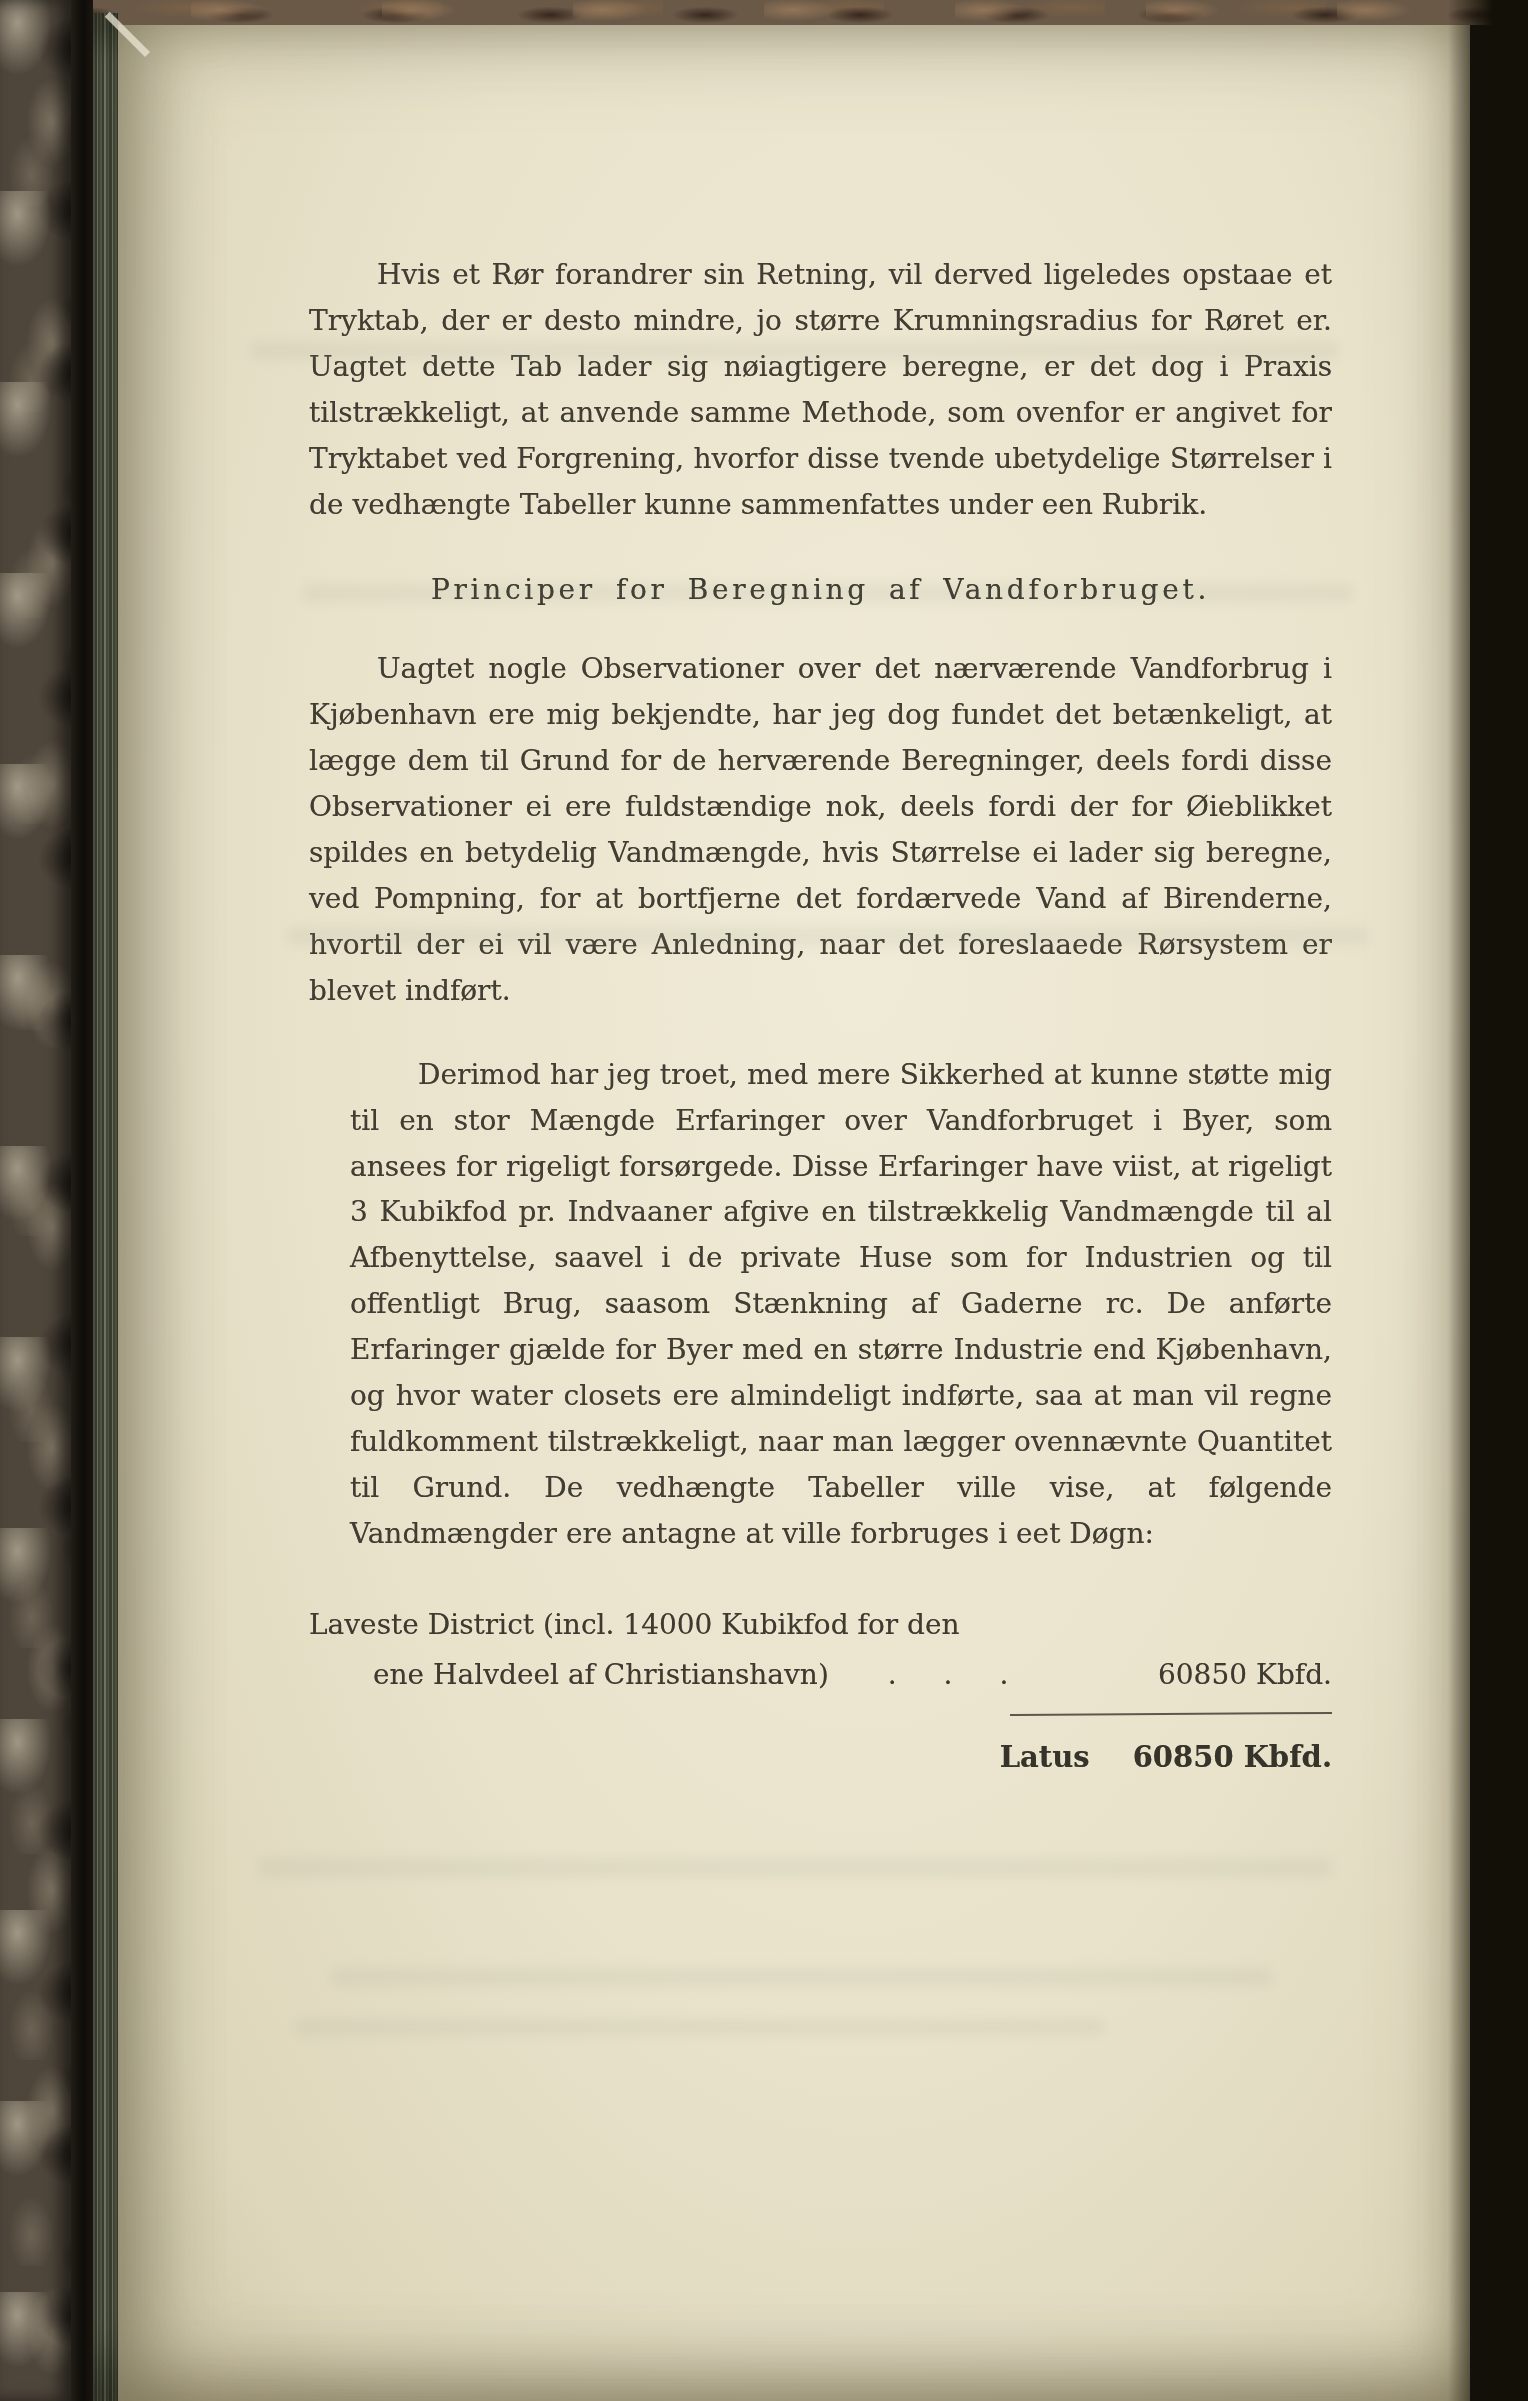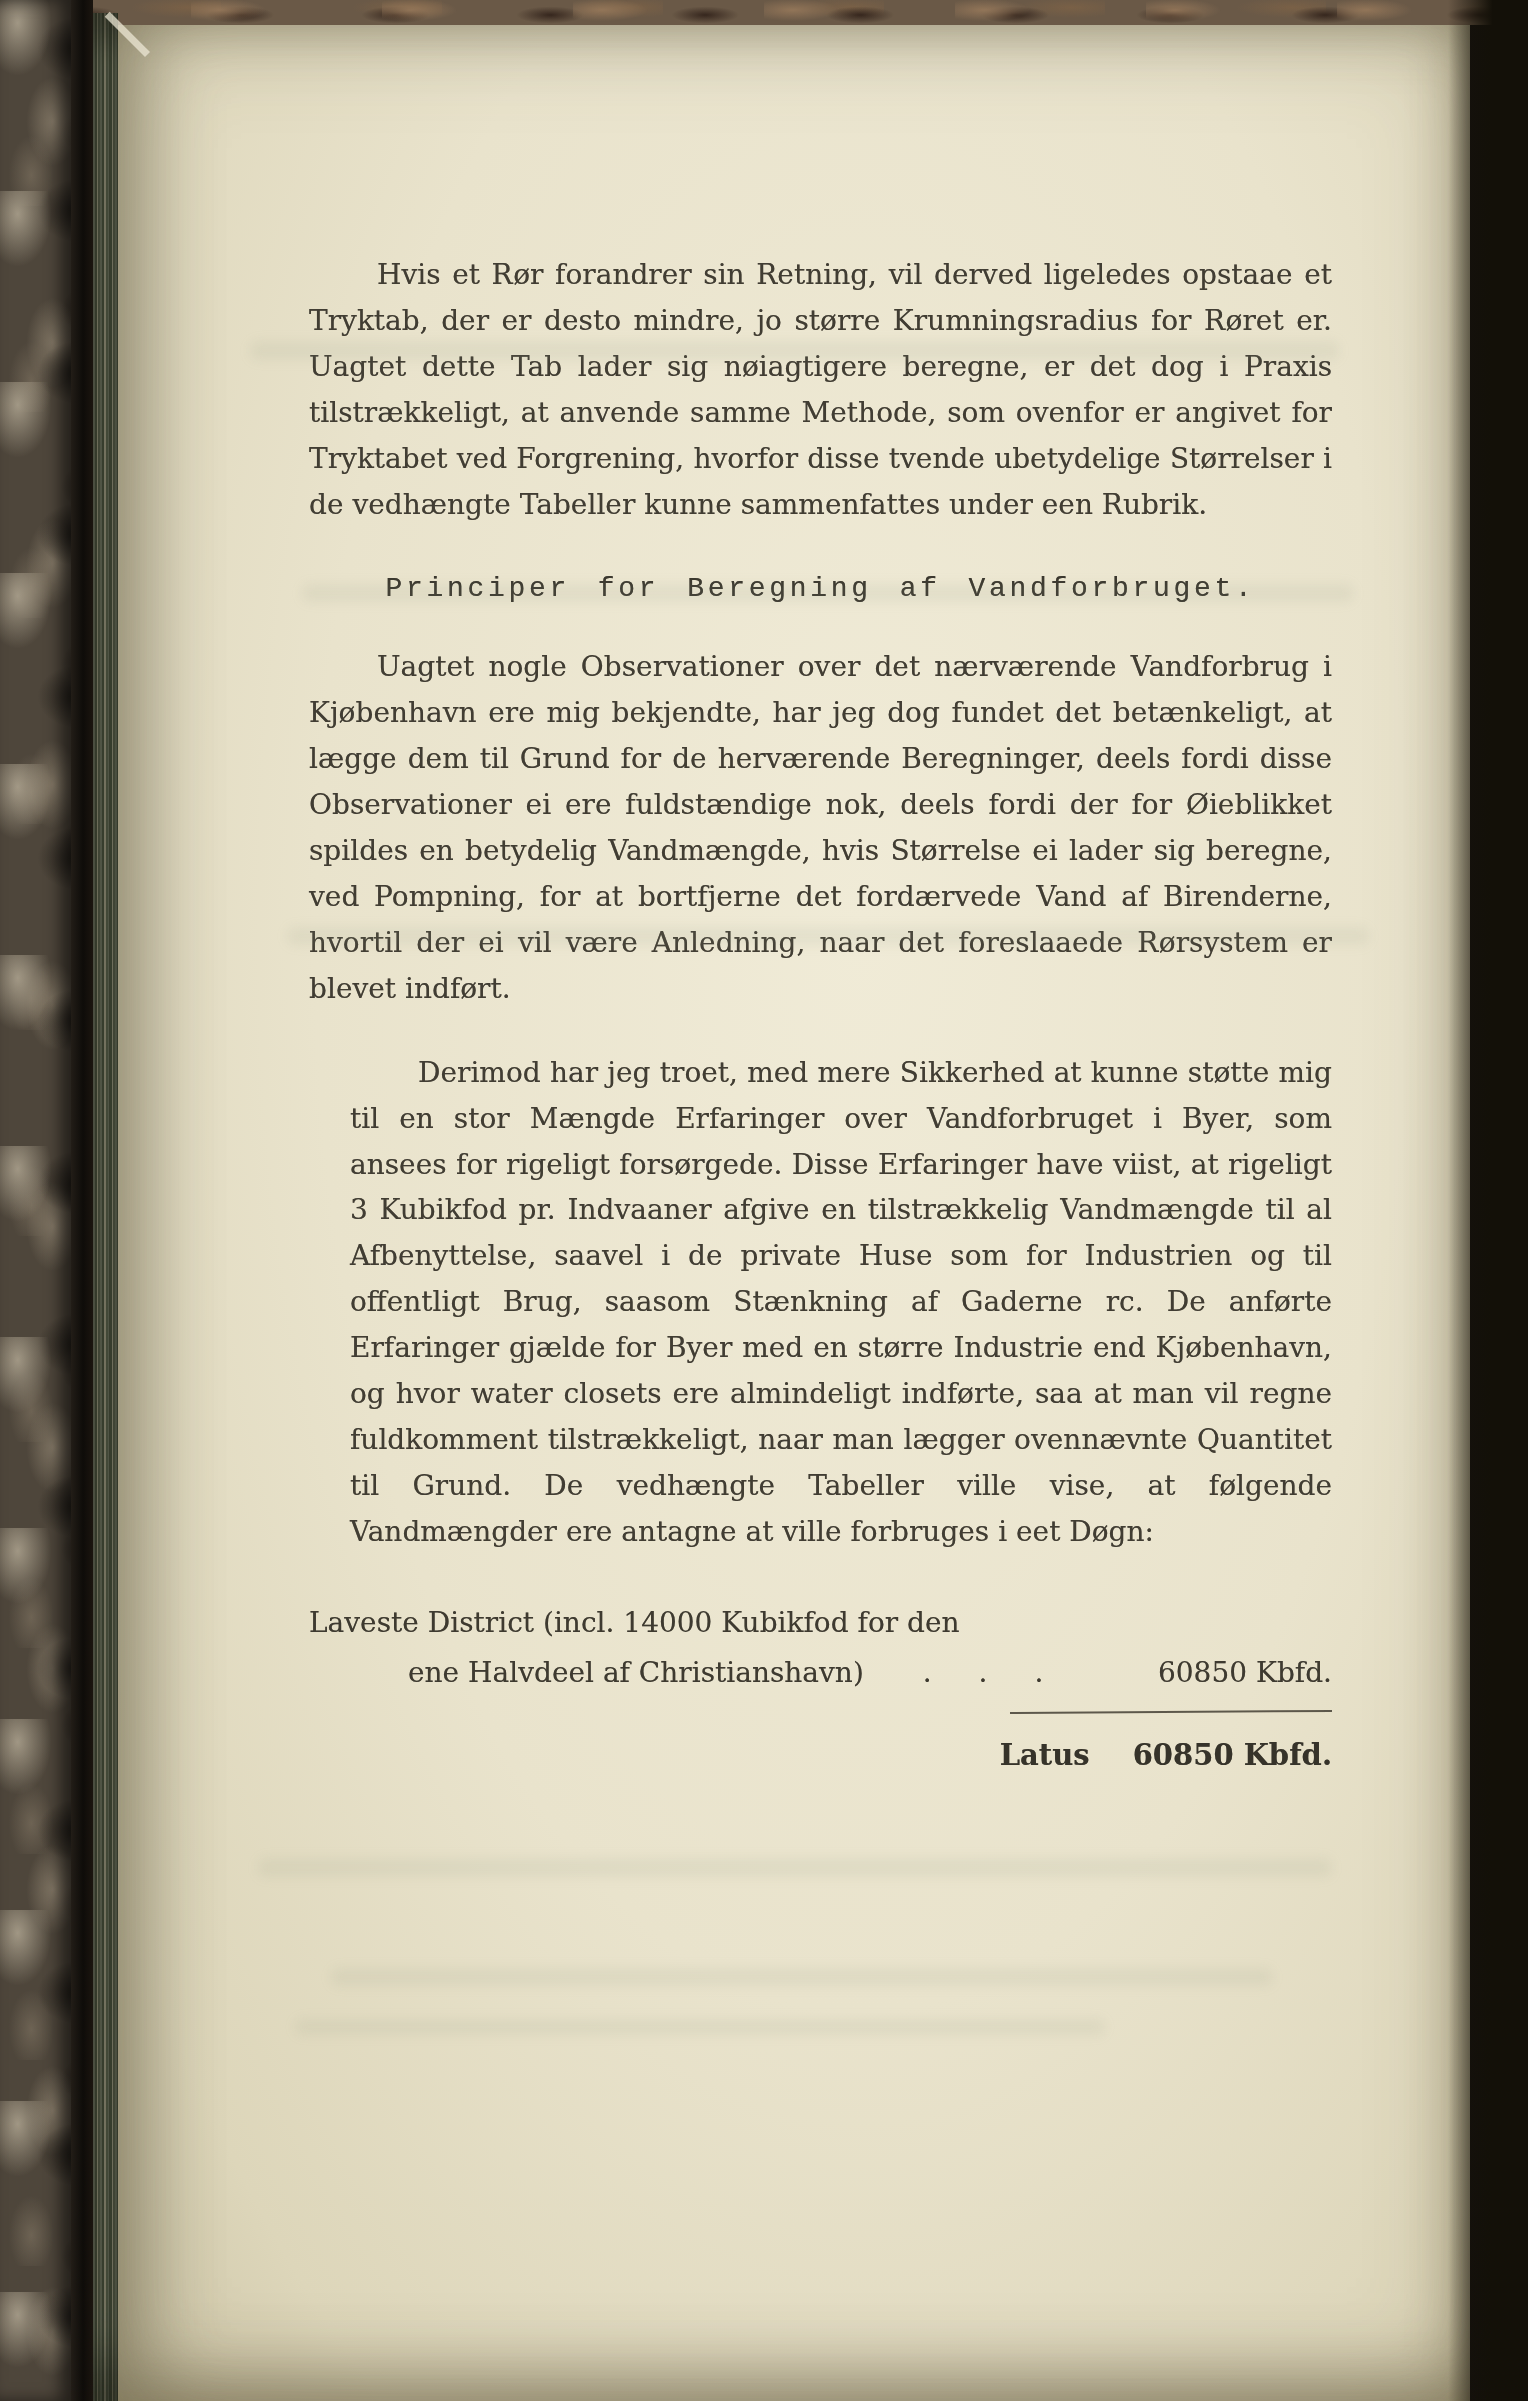--- a/index.html
+++ b/index.html
@@ -89,31 +89,30 @@
   }
   .para.indent { text-indent:68px; }
   .para + .para { margin-top:38px;margin-left:41px; }
   .heading {
     font-size:28px; font-weight:normal;
     letter-spacing:3.7px; word-spacing:7.4px;
     text-align:center;
     color:#3a372e;
     margin:46px 0 40px 0;
     text-shadow:0 0 0.5px rgba(58,55,46,.6);
-    font-family:Liberation Mono, monospace;
   }
   .entry {
     margin-top:46px;
     font-size:28px; line-height:1.6;
     color:#3e3a30;
     text-shadow:0 0 0.4px rgba(62,58,48,.5);
   }
   .entry-line2 {
     display:flex; align-items:baseline;
-    margin-left:99px; margin-top:5.9px;
+    margin-left:64px; margin-top:5.9px;
   }
   .entry-dots { margin-left:59px; letter-spacing:19px; }
   .entry-value { margin-left:auto; }
   .sum-rule {
     margin-left:auto; margin-top:14.7px;
     width:322px; height:0;
     border-top:2.2px solid rgba(58,53,43,.8);
     transform:rotate(-.4deg);
   }
   .latus-line {

